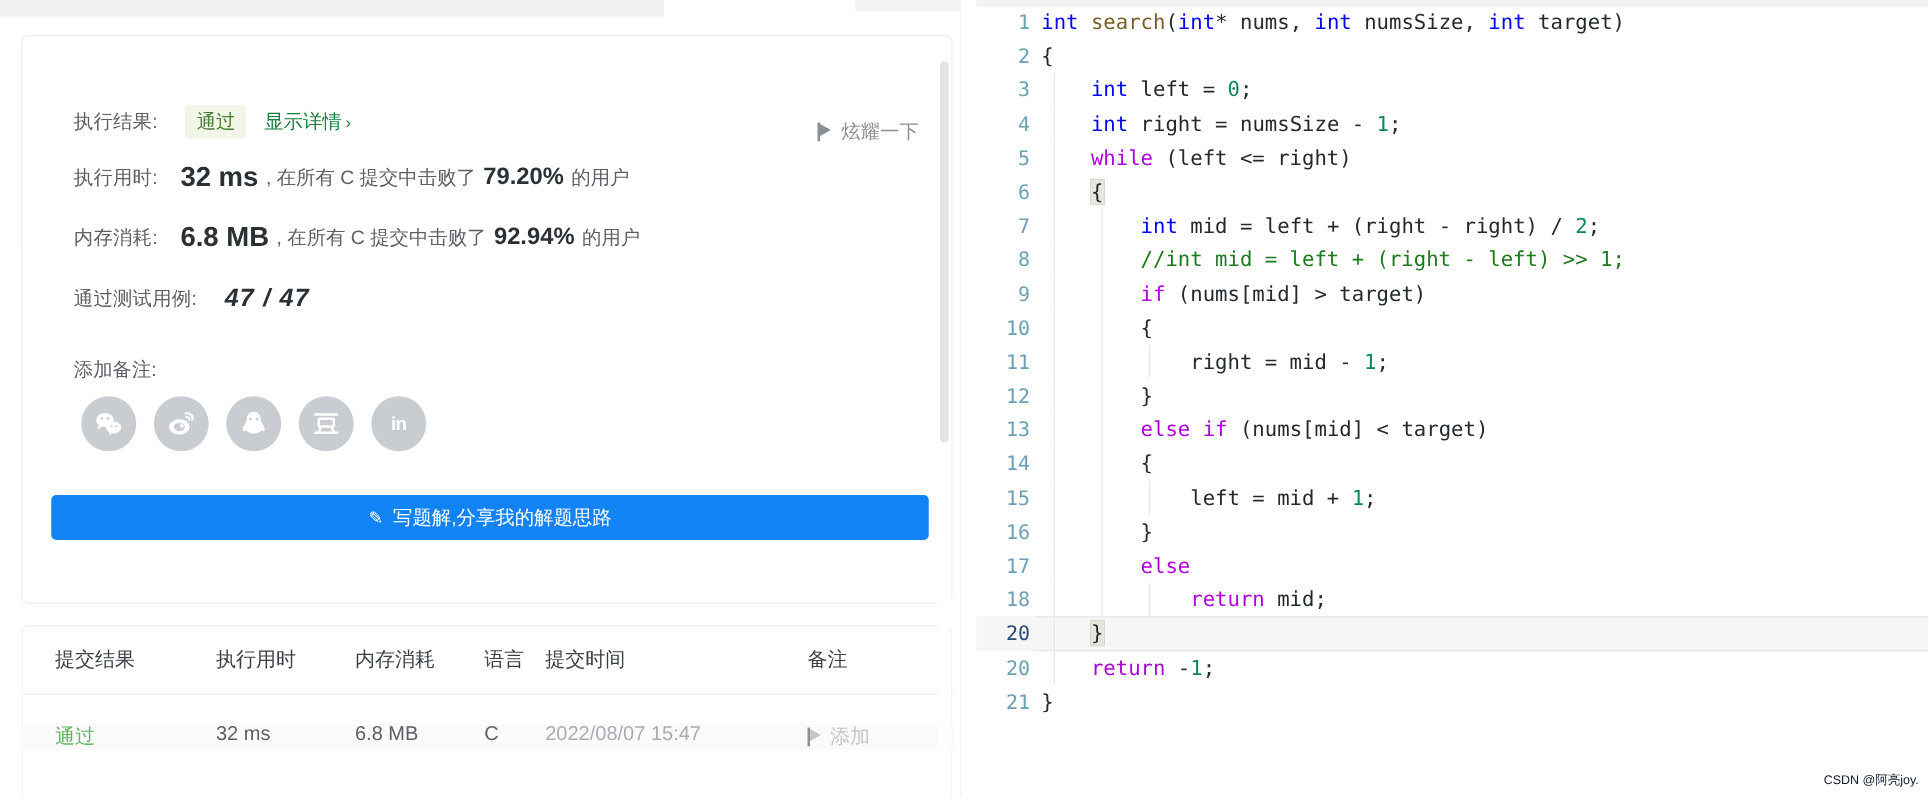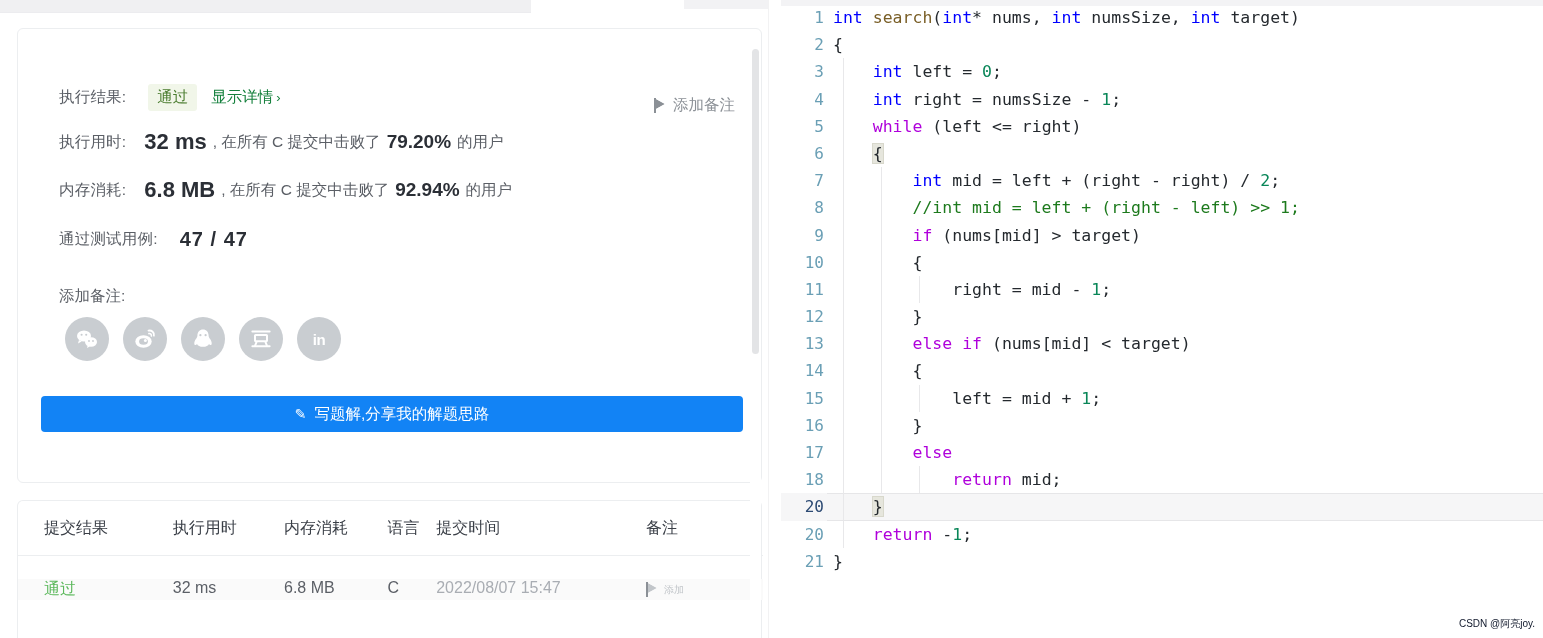--- a/index.html
+++ b/index.html
@@ -72,21 +72,21 @@
     clip-path: polygon(0 0, 100% 50%, 0 100%);
     background:transparent;
   }
 
   .big-val {
     font-size:22px; font-weight:700; color:#2b2f36; margin-left:18px;
     font-family:"Liberation Sans", sans-serif;
   }
   .midtext { color:#5b5f66; font-size:15.5px; margin-left:6px; }
   .pct { font-size:19px; font-weight:700; color:#2b2f36; margin:0 6px 0 6px; }
-  .cases { font-size:20px; font-weight:700; color:#2b2f36; margin-left:22px; letter-spacing:1px; }
+  .cases { font-size:20px; font-weight:700; color:#2b2f36; margin-left:22px; letter-spacing:1px;font-style:italic; }
 
   
   .social-label { position:absolute; left:41px; top:257px; color:#5b5f66; font-size:15.5px; }
   .social-row { position:absolute; left:47px; top:288px; display:flex; gap:14px; }
   .soc {
     width:44px; height:44px; border-radius:50%; background:#c9cdd1;
     display:flex; align-items:center; justify-content:center;
     color:#fff; cursor:pointer;
   }
   .soc svg { display:block; }
@@ -114,21 +114,21 @@
   .c2 { width:106px; }
   .c3 { width:50px; }
   .c4 { width:215px; }
   .c5 { width:120px; }
   .tbl-sep {
     position:absolute; left:0; top:54px; width:745px; height:1px; background:#eceef0;
   }
   .row-pass { color:#5cb85c; font-size:16px; }
   .row-val { color:#5b5f66; font-size:16px; }
   .row-time { color:#a9adb3; font-size:16px; }
-  .row-note { display:flex; align-items:center; gap:6px; color:#c2c6ca; font-size:10px; }
+  .row-note { display:flex; align-items:center; gap:6px; color:#c2c6ca; font-size:16px; }
 
   
   .pane-scroll-track {
     position:absolute; left:750px; top:13px; width:11px; height:625px; background:#fff;
   }
   .pane-scroll-thumb {
     position:absolute; left:752px; top:26px; width:7px; height:305px;
     background:#e3e4e6; border-radius:4px; cursor:pointer;
   }
 
@@ -207,21 +207,21 @@
         <span class="badge-pass">通过</span>
         <span class="detail-link">
           <span>显示详情</span><span class="chev">›</span>
         </span>
       </div>
 
       <div class="addnote">
         <span class="flag-icon">
             <span class="flag-tri"></span>
           </span>
-        <span>添加备注</span>
+        <span>炫耀一下</span>
       </div>
 
       <div class="res-row" style="left:41px; top:100px;">
         <span class="lbl">执行用时:</span>
         <span class="big-val">32 ms</span>
         <span class="midtext">, 在所有 C 提交中击败了</span>
         <span class="pct">79.20%</span>
         <span class="midtext" style="margin-left:0">的用户</span>
       </div>
 

